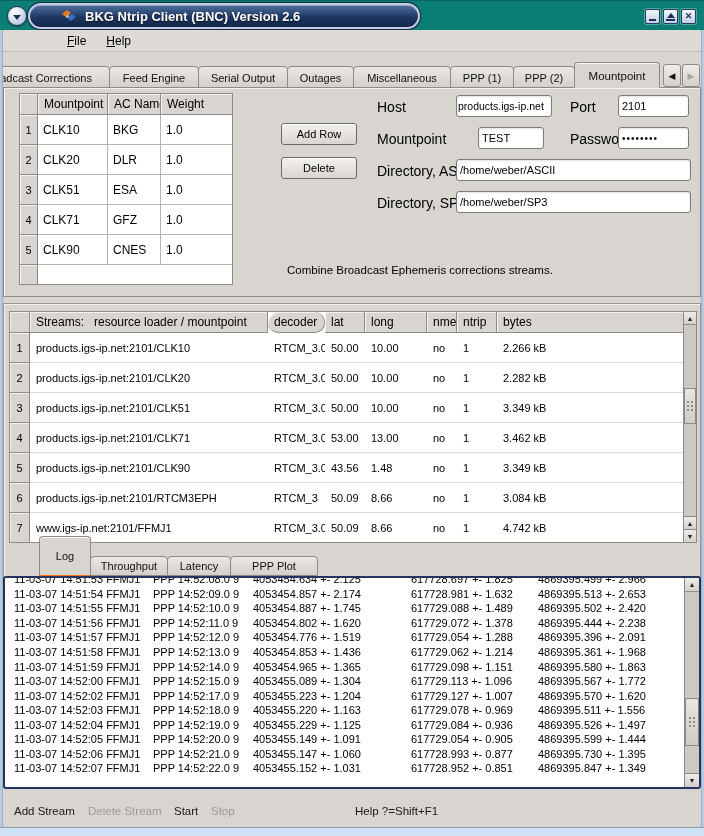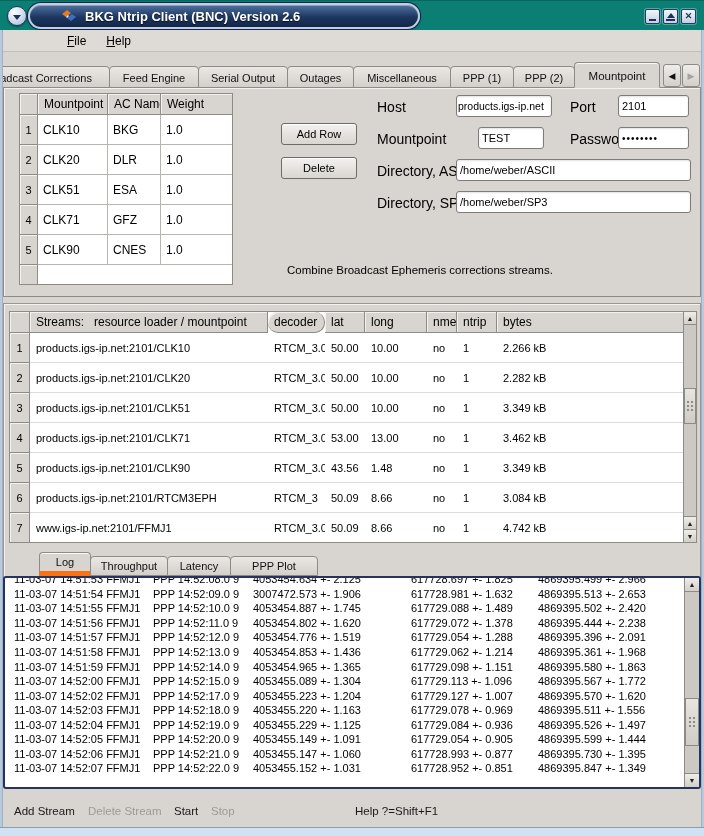--- a/index.html
+++ b/index.html
@@ -109,21 +109,21 @@
   .sbtn { width:12px; height:13px; background:linear-gradient(#efedea,#d3cfca); border-bottom:1px solid #8e8a86; display:flex; align-items:center; justify-content:center; font-size:7px; color:#222; }
   .sthumb { position:absolute; top:76px; left:0; width:12px; height:36px; background:linear-gradient(#e8e5e1,#cfcbc6); border:1px solid #8e8a86; display:flex; align-items:center; justify-content:center; }
   .grip { width:8px; height:12px; background: radial-gradient(#8e8a86 1px, transparent 1.2px); background-size:4px 4px; }
   .sbot { position:absolute; bottom:0; left:0; width:12px; }
   .sbot .sbtn { border-top:1px solid #8e8a86; border-bottom:none; }
   
   .btabbar { position:absolute; top:552px; left:3px; width:698px; height:24px; display:flex; align-items:flex-end; z-index:2; }
   .btab { flex:0 0 auto; height:20px; border:1px solid #8e8a86; border-radius:4px 4px 0 0; background:linear-gradient(#ebe8e4,#d3cfca); font-size:11px; color:#111; display:flex; align-items:center; justify-content:center; margin-left:-1px; }
   .btab.b0 { margin-left:5px; width:52px; }
   .btab.b1 { width:78px; } .btab.b2 { width:64px; } .btab.b3 { width:88px; }
-  .btab.active { height:24px; background:#d8d4cf; border-bottom:5px solid #f97316; box-shadow: inset 0 1px 0 #fbfaf8; margin-left: 36px; }
+  .btab.active { height:40px; background:#d8d4cf; border-bottom:1px solid #f97316; box-shadow: inset 0 1px 0 #fbfaf8; margin-left: 36px; }
   .logbox { position:absolute; top:576px; left:3px; width:698px; height:213px; background:#fff; border:2px solid #26335e; border-radius:3px; overflow:hidden; }
   .logcontent { position:absolute; top:-6px; left:0; right:17px; }
   .logline { display:flex; height:14.55px; align-items:center; white-space:pre; padding-left:9px; }
   .lc { font-size:11px; color:#000; flex:0 0 auto; overflow:hidden; }
   .lc0 { width:139px; } .lc1 { width:100px; } .lc2 { width:118px; } .lc3 { width:127px;margin-left:40px; } .lc4 { flex:1; }
   .lscroll { position:absolute; top:0; right:0; width:15px; height:209px; background:#ccc8c4; border-left:1px solid #8e8a86; }
   .lbtn { width:14px; height:14px; background:linear-gradient(#efedea,#d3cfca); display:flex; align-items:center; justify-content:center; font-size:7px; color:#222; border-bottom:1px solid #8e8a86; }
   .lbtn.bottom { position:absolute; bottom:0; border-top:1px solid #8e8a86; border-bottom:none; }
   .lthumb { position:absolute; top:120px; left:0; width:14px; height:48px; background:linear-gradient(#e8e5e1,#cfcbc6); border:1px solid #8e8a86; display:flex; align-items:center; justify-content:center; }
   
@@ -367,21 +367,21 @@
   <div class="btabbar">
     <div class="btab b0 active">Log</div>
     <div class="btab b1">Throughput</div>
     <div class="btab b2">Latency</div>
     <div class="btab b3">PPP Plot</div>
   </div>
 
   <div class="logbox">
     <div class="logcontent">
         <div class="logline"><span class="lc lc0">11-03-07 14:51:53 FFMJ1</span><span class="lc lc1">PPP 14:52:08.0 9</span><span class="lc lc2">4053454.634 +- 2.125</span><span class="lc lc3">617728.697 +- 1.825</span><span class="lc lc4">4869395.499 +- 2.966</span></div>
-        <div class="logline"><span class="lc lc0">11-03-07 14:51:54 FFMJ1</span><span class="lc lc1">PPP 14:52:09.0 9</span><span class="lc lc2">3007472.573 +- 1.906</span><span class="lc lc3">617728.981 +- 1.632</span><span class="lc lc4">4869395.513 +- 2.653</span></div>
+        <div class="logline"><span class="lc lc0">11-03-07 14:51:54 FFMJ1</span><span class="lc lc1">PPP 14:52:09.0 9</span><span class="lc lc2">4053454.857 +- 2.174</span><span class="lc lc3">617728.981 +- 1.632</span><span class="lc lc4">4869395.513 +- 2.653</span></div>
         <div class="logline"><span class="lc lc0">11-03-07 14:51:55 FFMJ1</span><span class="lc lc1">PPP 14:52:10.0 9</span><span class="lc lc2">4053454.887 +- 1.745</span><span class="lc lc3">617729.088 +- 1.489</span><span class="lc lc4">4869395.502 +- 2.420</span></div>
         <div class="logline"><span class="lc lc0">11-03-07 14:51:56 FFMJ1</span><span class="lc lc1">PPP 14:52:11.0 9</span><span class="lc lc2">4053454.802 +- 1.620</span><span class="lc lc3">617729.072 +- 1.378</span><span class="lc lc4">4869395.444 +- 2.238</span></div>
         <div class="logline"><span class="lc lc0">11-03-07 14:51:57 FFMJ1</span><span class="lc lc1">PPP 14:52:12.0 9</span><span class="lc lc2">4053454.776 +- 1.519</span><span class="lc lc3">617729.054 +- 1.288</span><span class="lc lc4">4869395.396 +- 2.091</span></div>
         <div class="logline"><span class="lc lc0">11-03-07 14:51:58 FFMJ1</span><span class="lc lc1">PPP 14:52:13.0 9</span><span class="lc lc2">4053454.853 +- 1.436</span><span class="lc lc3">617729.062 +- 1.214</span><span class="lc lc4">4869395.361 +- 1.968</span></div>
         <div class="logline"><span class="lc lc0">11-03-07 14:51:59 FFMJ1</span><span class="lc lc1">PPP 14:52:14.0 9</span><span class="lc lc2">4053454.965 +- 1.365</span><span class="lc lc3">617729.098 +- 1.151</span><span class="lc lc4">4869395.580 +- 1.863</span></div>
         <div class="logline"><span class="lc lc0">11-03-07 14:52:00 FFMJ1</span><span class="lc lc1">PPP 14:52:15.0 9</span><span class="lc lc2">4053455.089 +- 1.304</span><span class="lc lc3">617729.113 +- 1.096</span><span class="lc lc4">4869395.567 +- 1.772</span></div>
         <div class="logline"><span class="lc lc0">11-03-07 14:52:02 FFMJ1</span><span class="lc lc1">PPP 14:52:17.0 9</span><span class="lc lc2">4053455.223 +- 1.204</span><span class="lc lc3">617729.127 +- 1.007</span><span class="lc lc4">4869395.570 +- 1.620</span></div>
         <div class="logline"><span class="lc lc0">11-03-07 14:52:03 FFMJ1</span><span class="lc lc1">PPP 14:52:18.0 9</span><span class="lc lc2">4053455.220 +- 1.163</span><span class="lc lc3">617729.078 +- 0.969</span><span class="lc lc4">4869395.511 +- 1.556</span></div>
         <div class="logline"><span class="lc lc0">11-03-07 14:52:04 FFMJ1</span><span class="lc lc1">PPP 14:52:19.0 9</span><span class="lc lc2">4053455.229 +- 1.125</span><span class="lc lc3">617729.084 +- 0.936</span><span class="lc lc4">4869395.526 +- 1.497</span></div>
         <div class="logline"><span class="lc lc0">11-03-07 14:52:05 FFMJ1</span><span class="lc lc1">PPP 14:52:20.0 9</span><span class="lc lc2">4053455.149 +- 1.091</span><span class="lc lc3">617729.054 +- 0.905</span><span class="lc lc4">4869395.599 +- 1.444</span></div>

